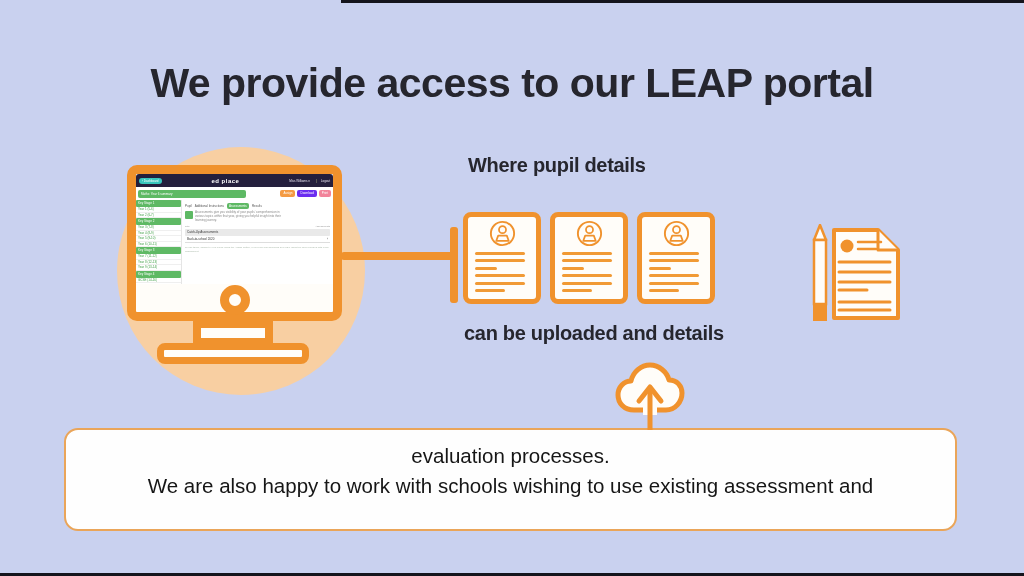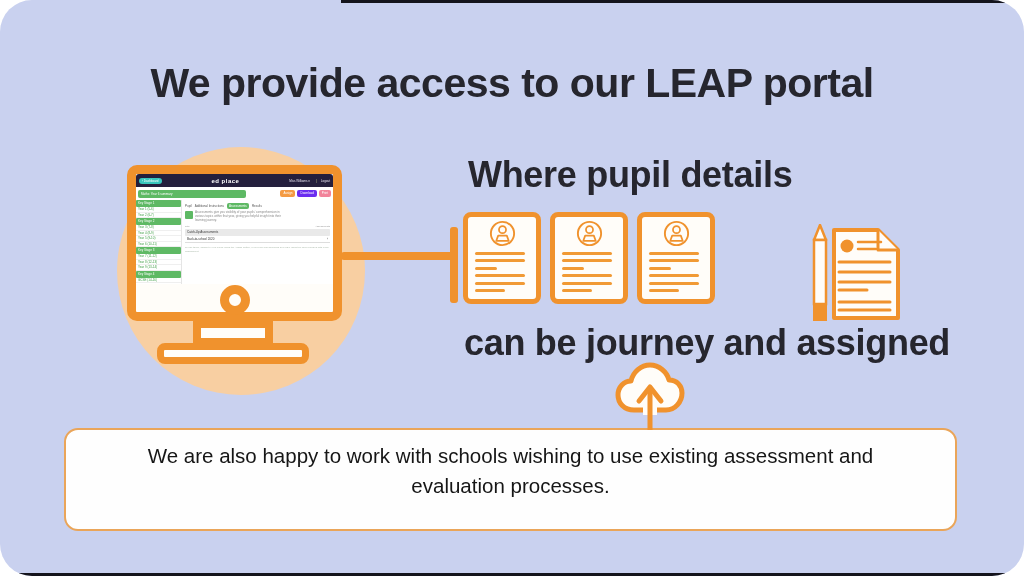--- a/index.html
+++ b/index.html
@@ -1,25 +1,25 @@
 <!DOCTYPE html>
 <html><head>
 <meta charset="utf-8">
 <style>
   * { margin:0; padding:0; box-sizing:border-box; }
   html,body { width:1024px; height:576px; overflow:hidden; }
   .stage { position:relative; width:1024px; height:576px; background:#c9d1ef;
-           font-family:"Liberation Sans", sans-serif; overflow:hidden;border-radius:32px; }
+           font-family:"Liberation Sans", sans-serif; overflow:hidden; }
   .letterbox { position:absolute; background:#14141c; }
   .lb-top { left:341px; top:0; width:683px; height:3px; }
   .lb-bottom { left:0; top:573px; width:1024px; height:3px; }
 
   .title { position:absolute; left:0; top:60px; width:1024px; text-align:center;
            font-size:41px; font-weight:700; letter-spacing:-0.5px; color:#26262e; }
-  .caption { position:absolute; font-size:36px; font-weight:700; letter-spacing:-0.3px; color:#26262e; white-space:nowrap; }
+  .caption { position:absolute; font-size:20px; font-weight:700; letter-spacing:-0.3px; color:#26262e; white-space:nowrap; }
   .caption-top { left:468px; top:154px; }
   .caption-bottom { left:464px; top:322px; }
 
   
   .peach { position:absolute; left:117px; top:147px; width:248px; height:248px;
            border-radius:50%; background:#f8cfa2; }
 
   
   .conn-h { position:absolute; left:341px; top:252px; width:113px; height:8px; background:#f0922d; border-radius:3px; }
   .conn-cap { position:absolute; left:450px; top:227px; width:8px; height:76px; background:#f0922d; border-radius:3px; }
@@ -217,27 +217,27 @@
     <line x1="28" y1="15" x2="51" y2="15" stroke="#f0922d" stroke-width="2.5" stroke-linecap="round"></line>
     <line x1="28" y1="22" x2="46" y2="22" stroke="#f0922d" stroke-width="2.5" stroke-linecap="round"></line>
     <line x1="9" y1="35" x2="60" y2="35" stroke="#f0922d" stroke-width="3" stroke-linecap="round"></line>
     <line x1="9" y1="45" x2="60" y2="45" stroke="#f0922d" stroke-width="3" stroke-linecap="round"></line>
     <line x1="9" y1="55" x2="60" y2="55" stroke="#f0922d" stroke-width="3" stroke-linecap="round"></line>
     <line x1="9" y1="63" x2="37" y2="63" stroke="#f0922d" stroke-width="3" stroke-linecap="round"></line>
     <line x1="9" y1="75" x2="60" y2="75" stroke="#f0922d" stroke-width="3" stroke-linecap="round"></line>
     <line x1="9" y1="83" x2="60" y2="83" stroke="#f0922d" stroke-width="3" stroke-linecap="round"></line>
   </svg>
 
-  <div class="caption caption-bottom">can be journey and assigned</div>
+  <div class="caption caption-bottom">can be uploaded and details</div>
 
   <svg class="cloud" width="76" height="70" viewBox="0 0 76 70">
     <path d="M22,50 C12,50 6,43 6,35 C6,27 12,21 19,21 C21,12 29,5 38,5 C47,5 55,12 57,20 C65,20 70,26 70,33 C70,42 63,50 54,50 Z" fill="#fffdf9" stroke="#f0922d" stroke-width="5" stroke-linejoin="round"></path>
     <rect x="31" y="44" width="14" height="11" fill="#fffdf9"></rect>
     <rect x="35.5" y="31" width="5" height="39" fill="#f0922d"></rect>
     <polyline points="27,41 38,27 49,41" fill="none" stroke="#f0922d" stroke-width="5" stroke-linejoin="round" stroke-linecap="round"></polyline>
   </svg>
 
   <div class="note">
+    <div>evaluation processes.</div>
     <div>We are also happy to work with schools wishing to use existing assessment and</div>
-    <div>evaluation processes.</div>
   </div>
 
 </div>
 
 </body></html>

